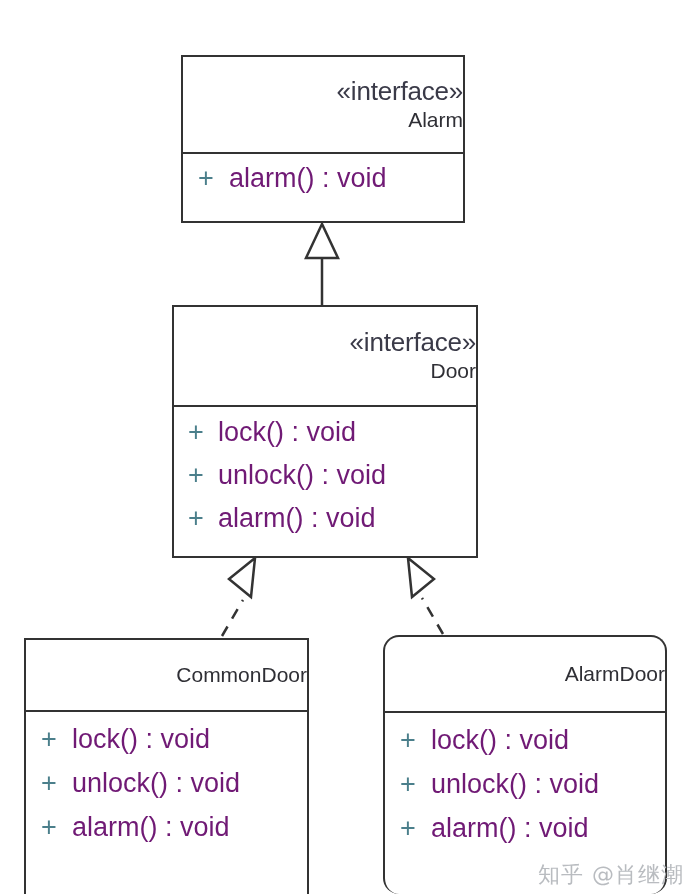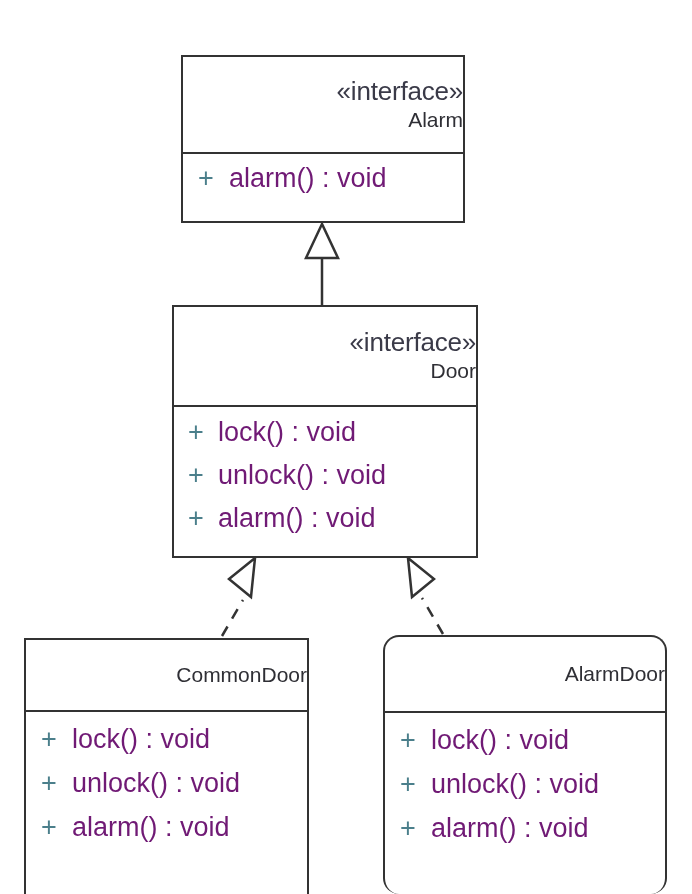--- a/index.html
+++ b/index.html
@@ -190,14 +190,15 @@
         <span class="member-vis" style="width:46px;">+</span>
         <span class="member-sig">unlock() : void</span>
       </div>
       <div class="member-row" style="height:44px;">
         <span class="member-vis" style="width:46px;">+</span>
         <span class="member-sig">alarm() : void</span>
       </div>
     </div>
   </div>
 
+  <div id="watermark">知乎 @肖继潮</div>
 
 </div>
 
 </body></html>

